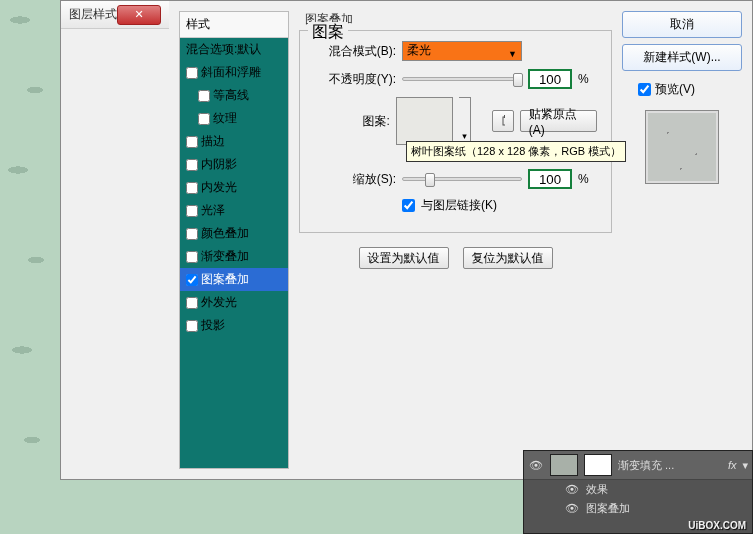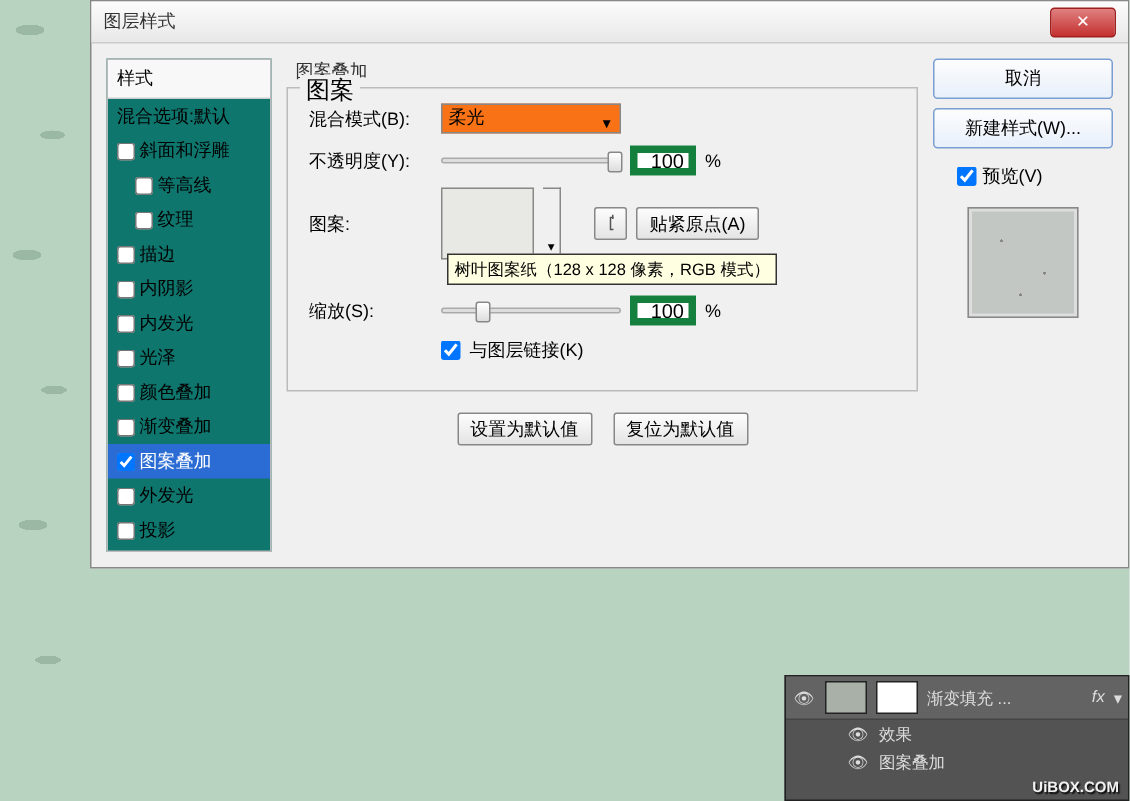--- a/index.html
+++ b/index.html
@@ -1,38 +1,38 @@
 <!DOCTYPE html>
 <html><head>
 <meta charset="utf-8">
 <style>
 * { box-sizing: border-box; margin: 0; padding: 0; }
 body { font-family: "Microsoft YaHei", SimSun, sans-serif; font-size: 12px; background: #b8d4c0; width: 753px; height: 534px; position: relative; overflow: hidden; }
-.dialog { position: absolute; left: 60px; top: 0; width: 693px; height: 379px; background: #f0f0f0; border: 1px solid #888; display: flex; flex-direction: column; }
+.dialog { position: absolute; left: 60px; top: 0; width: 693px; height: 480px; background: #f0f0f0; border: 1px solid #888; display: flex; flex-direction: row; }
 .titlebar { height: 28px; background: linear-gradient(#fcfcfc, #e8e8e8); display: flex; align-items: center; padding: 0 8px; border-bottom: 1px solid #ccc; }
 .titlebar-text { flex: 1; color: #333; }
 .close-btn { width: 44px; height: 20px; background: linear-gradient(#e08080, #c43030); border: 1px solid #a02020; border-radius: 3px; color: #fff; display: flex; align-items: center; justify-content: center; font-size: 11px; cursor: pointer; }
 .body { flex: 1; display: flex; padding: 10px; gap: 10px; }
 .left-panel { width: 110px; border: 1px solid #bbb; background: #0f766e; }
 .left-header { padding: 4px 6px; border-bottom: 1px solid #ccc; background: #f8f8f8; }
 .style-item { padding: 3px 6px; display: flex; align-items: center; gap: 3px; cursor: pointer; }
 .style-item.child { padding-left: 18px; }
 .style-item.selected { background: #2b6cd4; color: #fff; }
 .style-item input[type=checkbox] { margin: 0; width: 12px; height: 12px; }
 .mid-panel { flex: 1; }
 .group-label { font-size: 12px; margin: 0 0 2px 6px; color: #333; }
 .fieldset { border: 1px solid #bbb; padding: 10px 14px; position: relative; }
 .legend { position: absolute; top: -9px; left: 8px; background: #f0f0f0; padding: 0 4px; font-size: 16px; }
 .row { display: flex; align-items: center; margin-bottom: 8px; gap: 6px; }
-.row-label { width: 82px; }
+.row-label { width: 82px; text-align: right; }
 .dropdown { border: 1px solid #888; background: #f97316; padding: 1px 4px; min-width: 120px; height: 20px; display: flex; align-items: flex-end; justify-content: space-between; }
 .dropdown .arrow { font-size: 9px; }
 .slider-track { width: 120px; height: 4px; background: #ddd; border: 1px solid #aaa; position: relative; border-radius: 2px; }
 .slider-thumb { position: absolute; top: -5px; width: 10px; height: 14px; background: linear-gradient(#fff,#ddd); border: 1px solid #888; border-radius: 2px; }
-.num-input { width: 44px; height: 20px; border: 5px solid #15803d; background: #fff; padding: 0 3px; text-align: right; }
+.num-input { width: 44px; height: 20px; border: 2px solid #15803d; background: #fff; padding: 0 3px; text-align: center; }
 .swatch-box { width: 62px; height: 48px; border: 1px solid #888; background: #e8e8e4; position: relative; }
 .swatch-caret { width: 12px; height: 48px; border: 1px solid #888; border-left: none; display: flex; align-items: flex-end; justify-content: center; font-size: 9px; padding-bottom: 3px; background: #f0f0f0; }
 .small-btn { border: 1px solid #888; background: linear-gradient(#fdfdfd,#e4e4e4); padding: 2px 8px; border-radius: 2px; cursor: pointer; height: 22px; display: inline-flex; align-items: center; }
 .tooltip { position: absolute; background: #ffffe1; border: 1px solid #333; padding: 2px 4px; font-size: 11px; white-space: nowrap; z-index: 10; }
 .right-panel { width: 120px; display: flex; flex-direction: column; gap: 6px; }
 .r-btn { border: 1px solid #7a9fd4; background: linear-gradient(#fdfdfd,#e8f0fb); padding: 4px 0; border-radius: 3px; text-align: center; cursor: pointer; }
 .r-btn.primary { border: 2px solid #2b6cd4; }
 .preview-ck { display: flex; align-items: center; gap: 4px; margin-top: 4px; padding-left: 16px; }
 .preview-box { width: 74px; height: 74px; border: 1px solid #888; background: #c3c7c3; margin: 6px auto 0; box-shadow: inset 0 0 0 2px #ddd; position: relative; }
 .preview-box::after { content: ""; position: absolute; inset: 0; background-image: radial-gradient(circle at 30% 30%, #888 1px, transparent 1px), radial-gradient(circle at 70% 60%, #888 1px, transparent 1px), radial-gradient(circle at 48% 80%, #888 1px, transparent 1px); }

